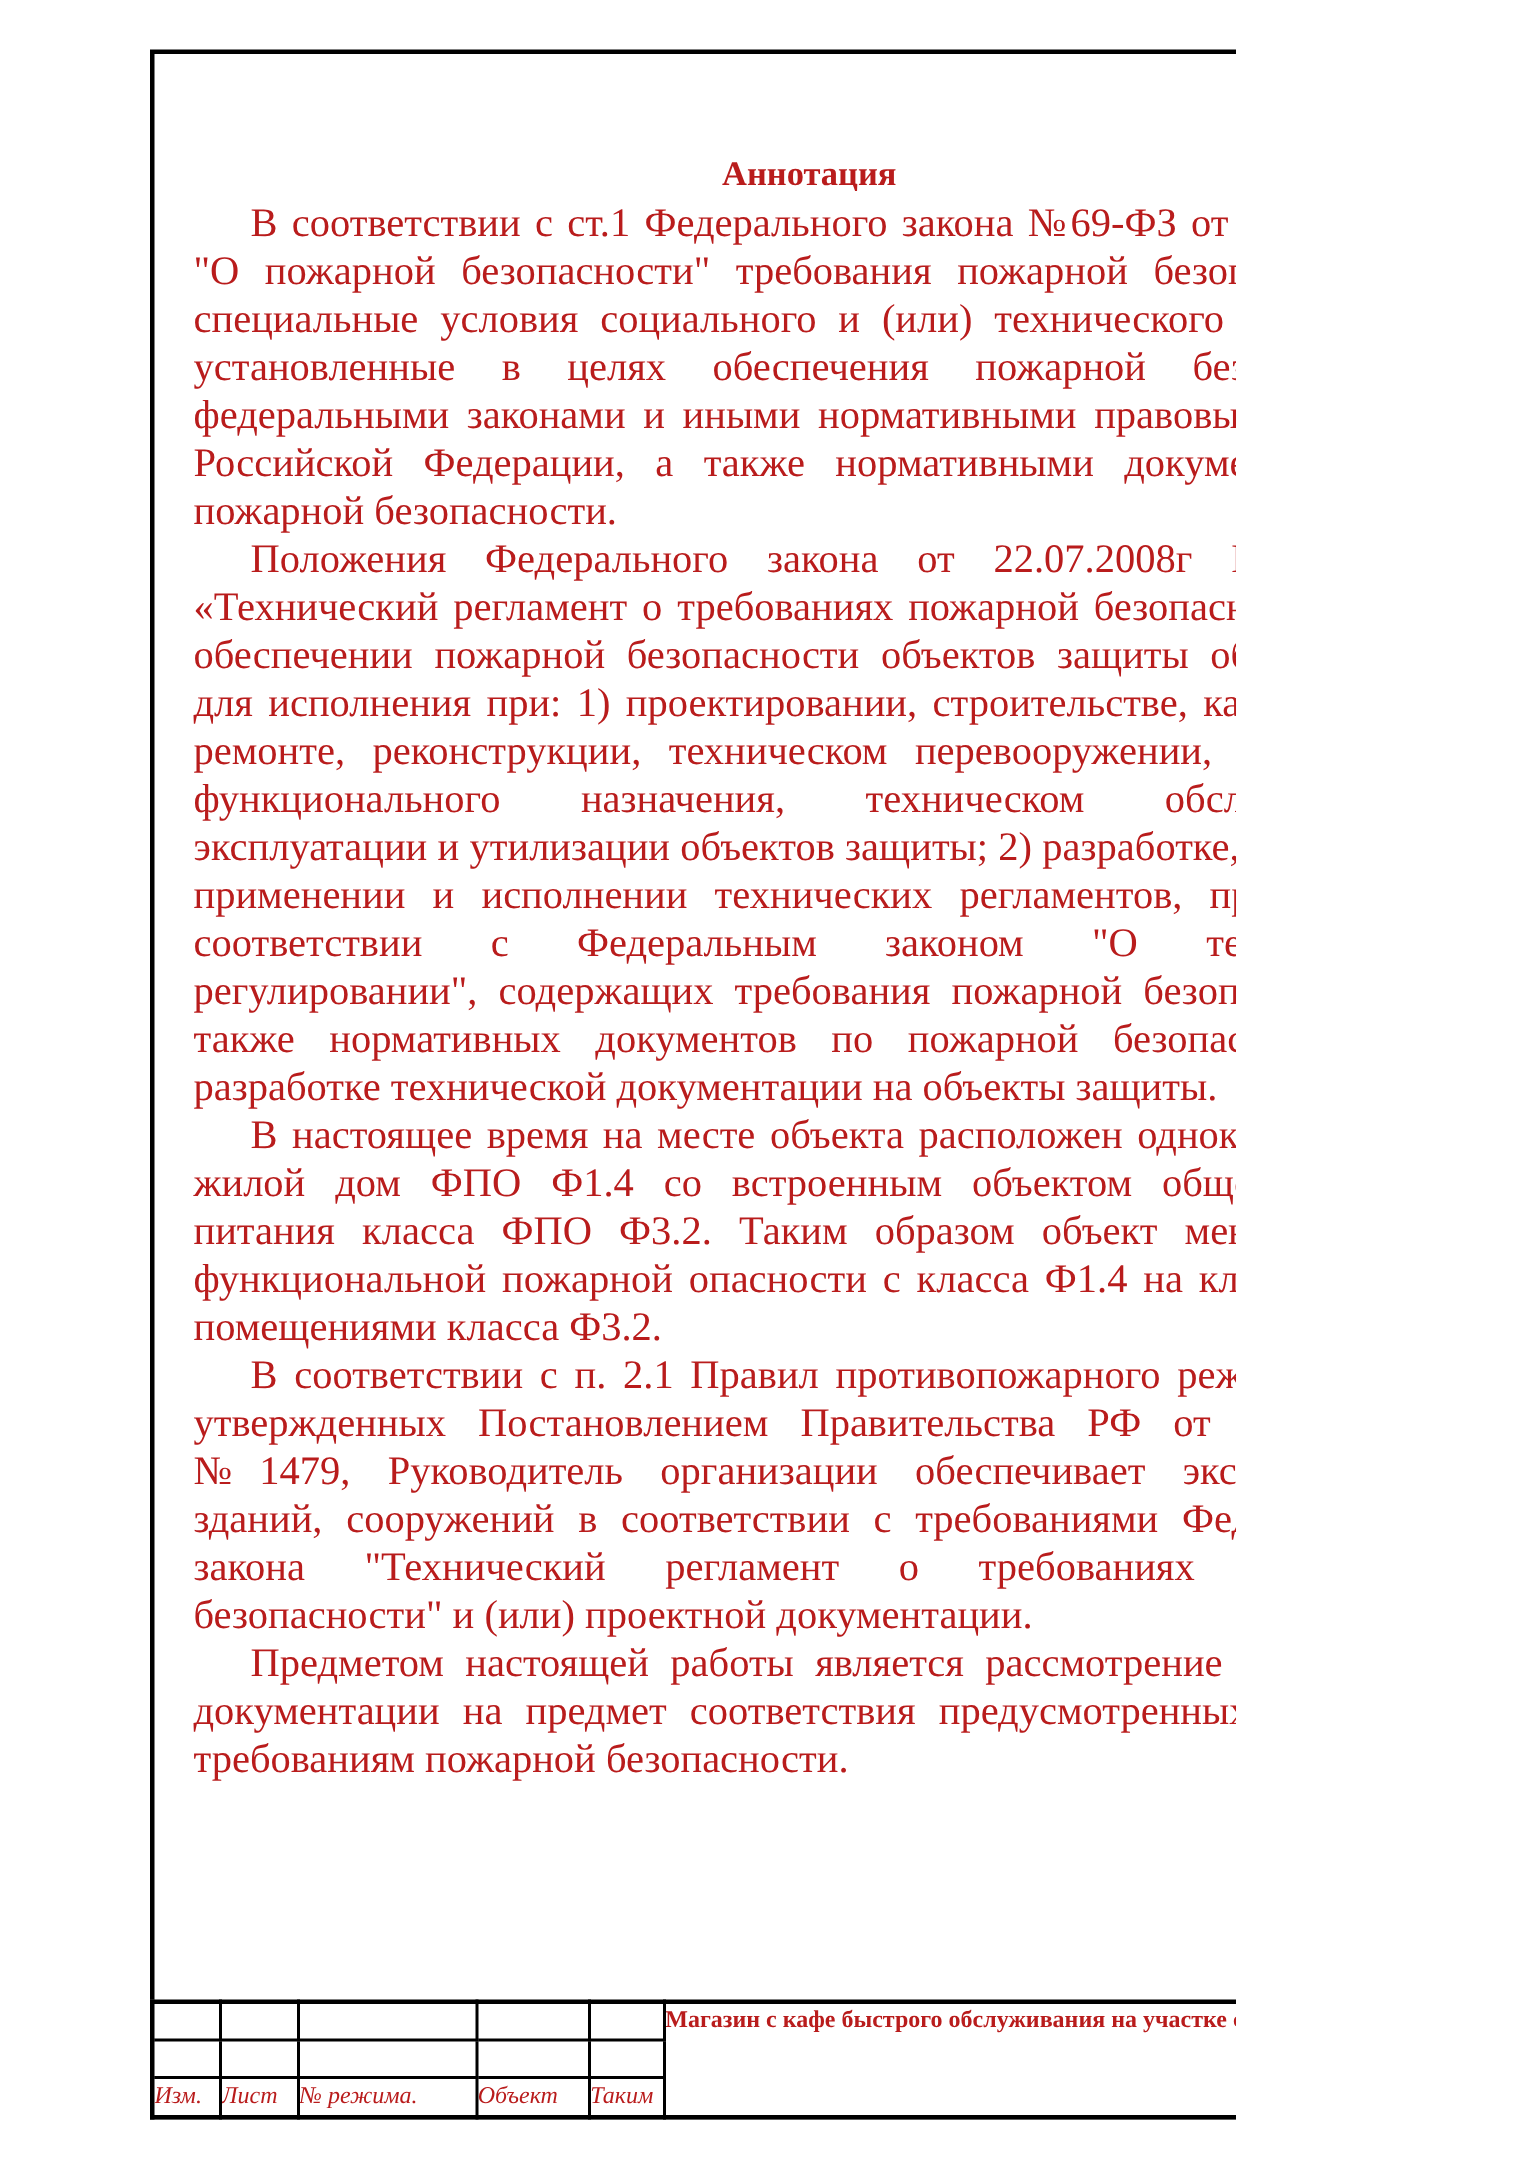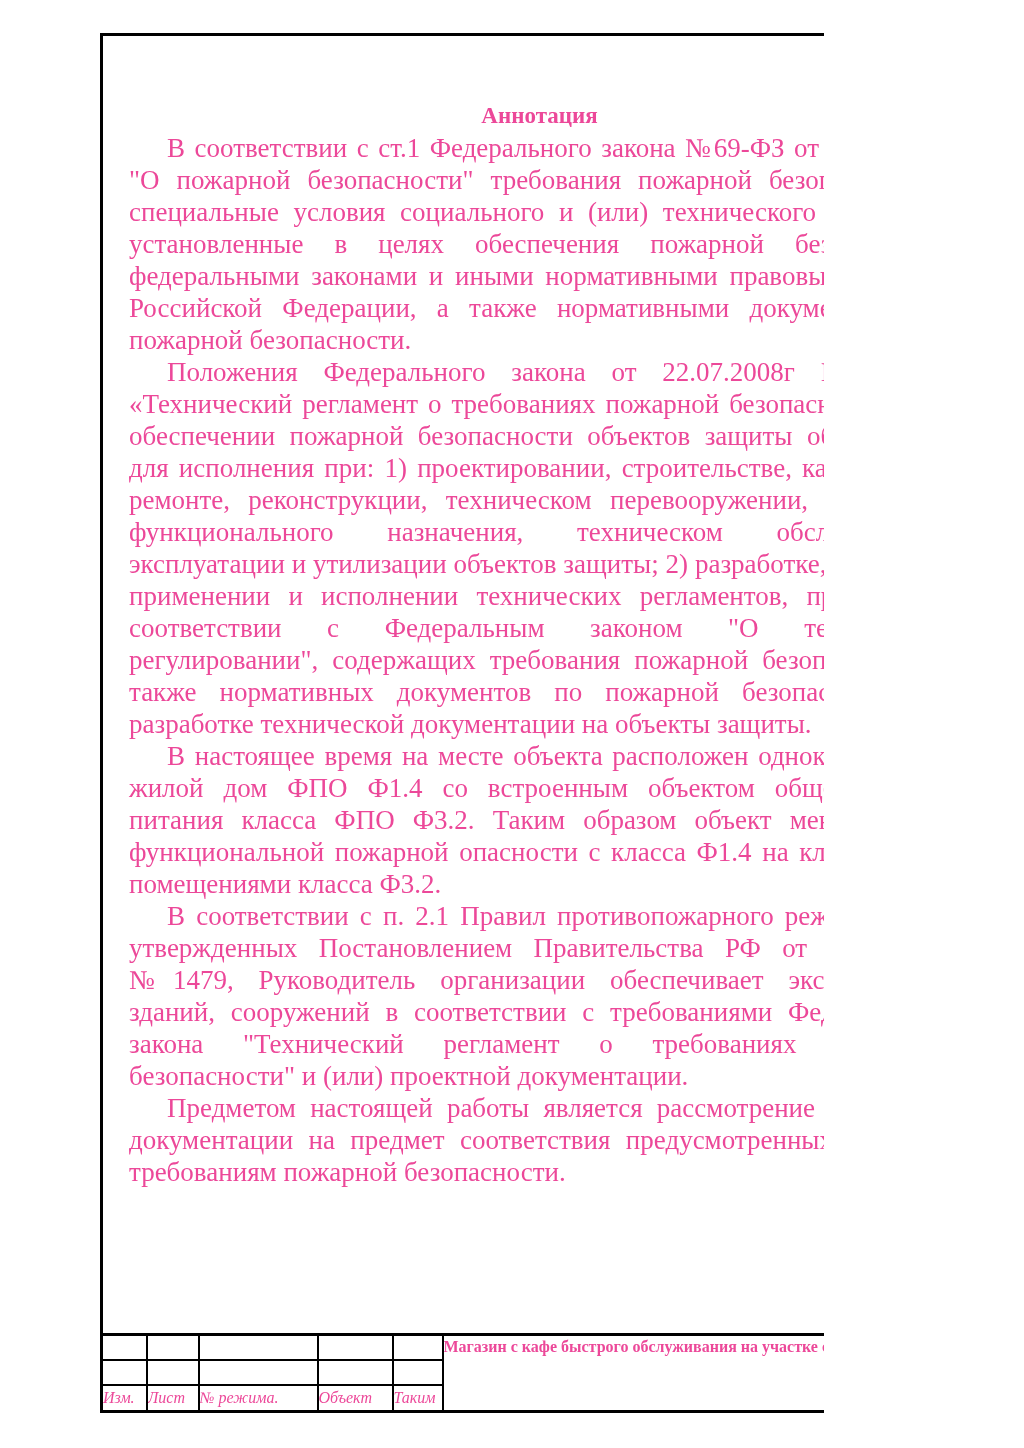--- a/index.html
+++ b/index.html
@@ -6,21 +6,21 @@
     margin: 0;
     padding: 0;
     background: #ffffff;
   }
   .page {
     position: relative;
     width: 824px;
     height: 1448px;
     background: #ffffff;
     font-family: "Liberation Serif", "DejaVu Serif", serif;
-    color: #ec4899;
+    color: #b91c1c;
     overflow: hidden;
   }
   .frame {
     position: absolute;
     left: 100px;
     top: 33px;
     width: 886px;
     height: 1374px;
     border: 3px solid #000000;
   }

